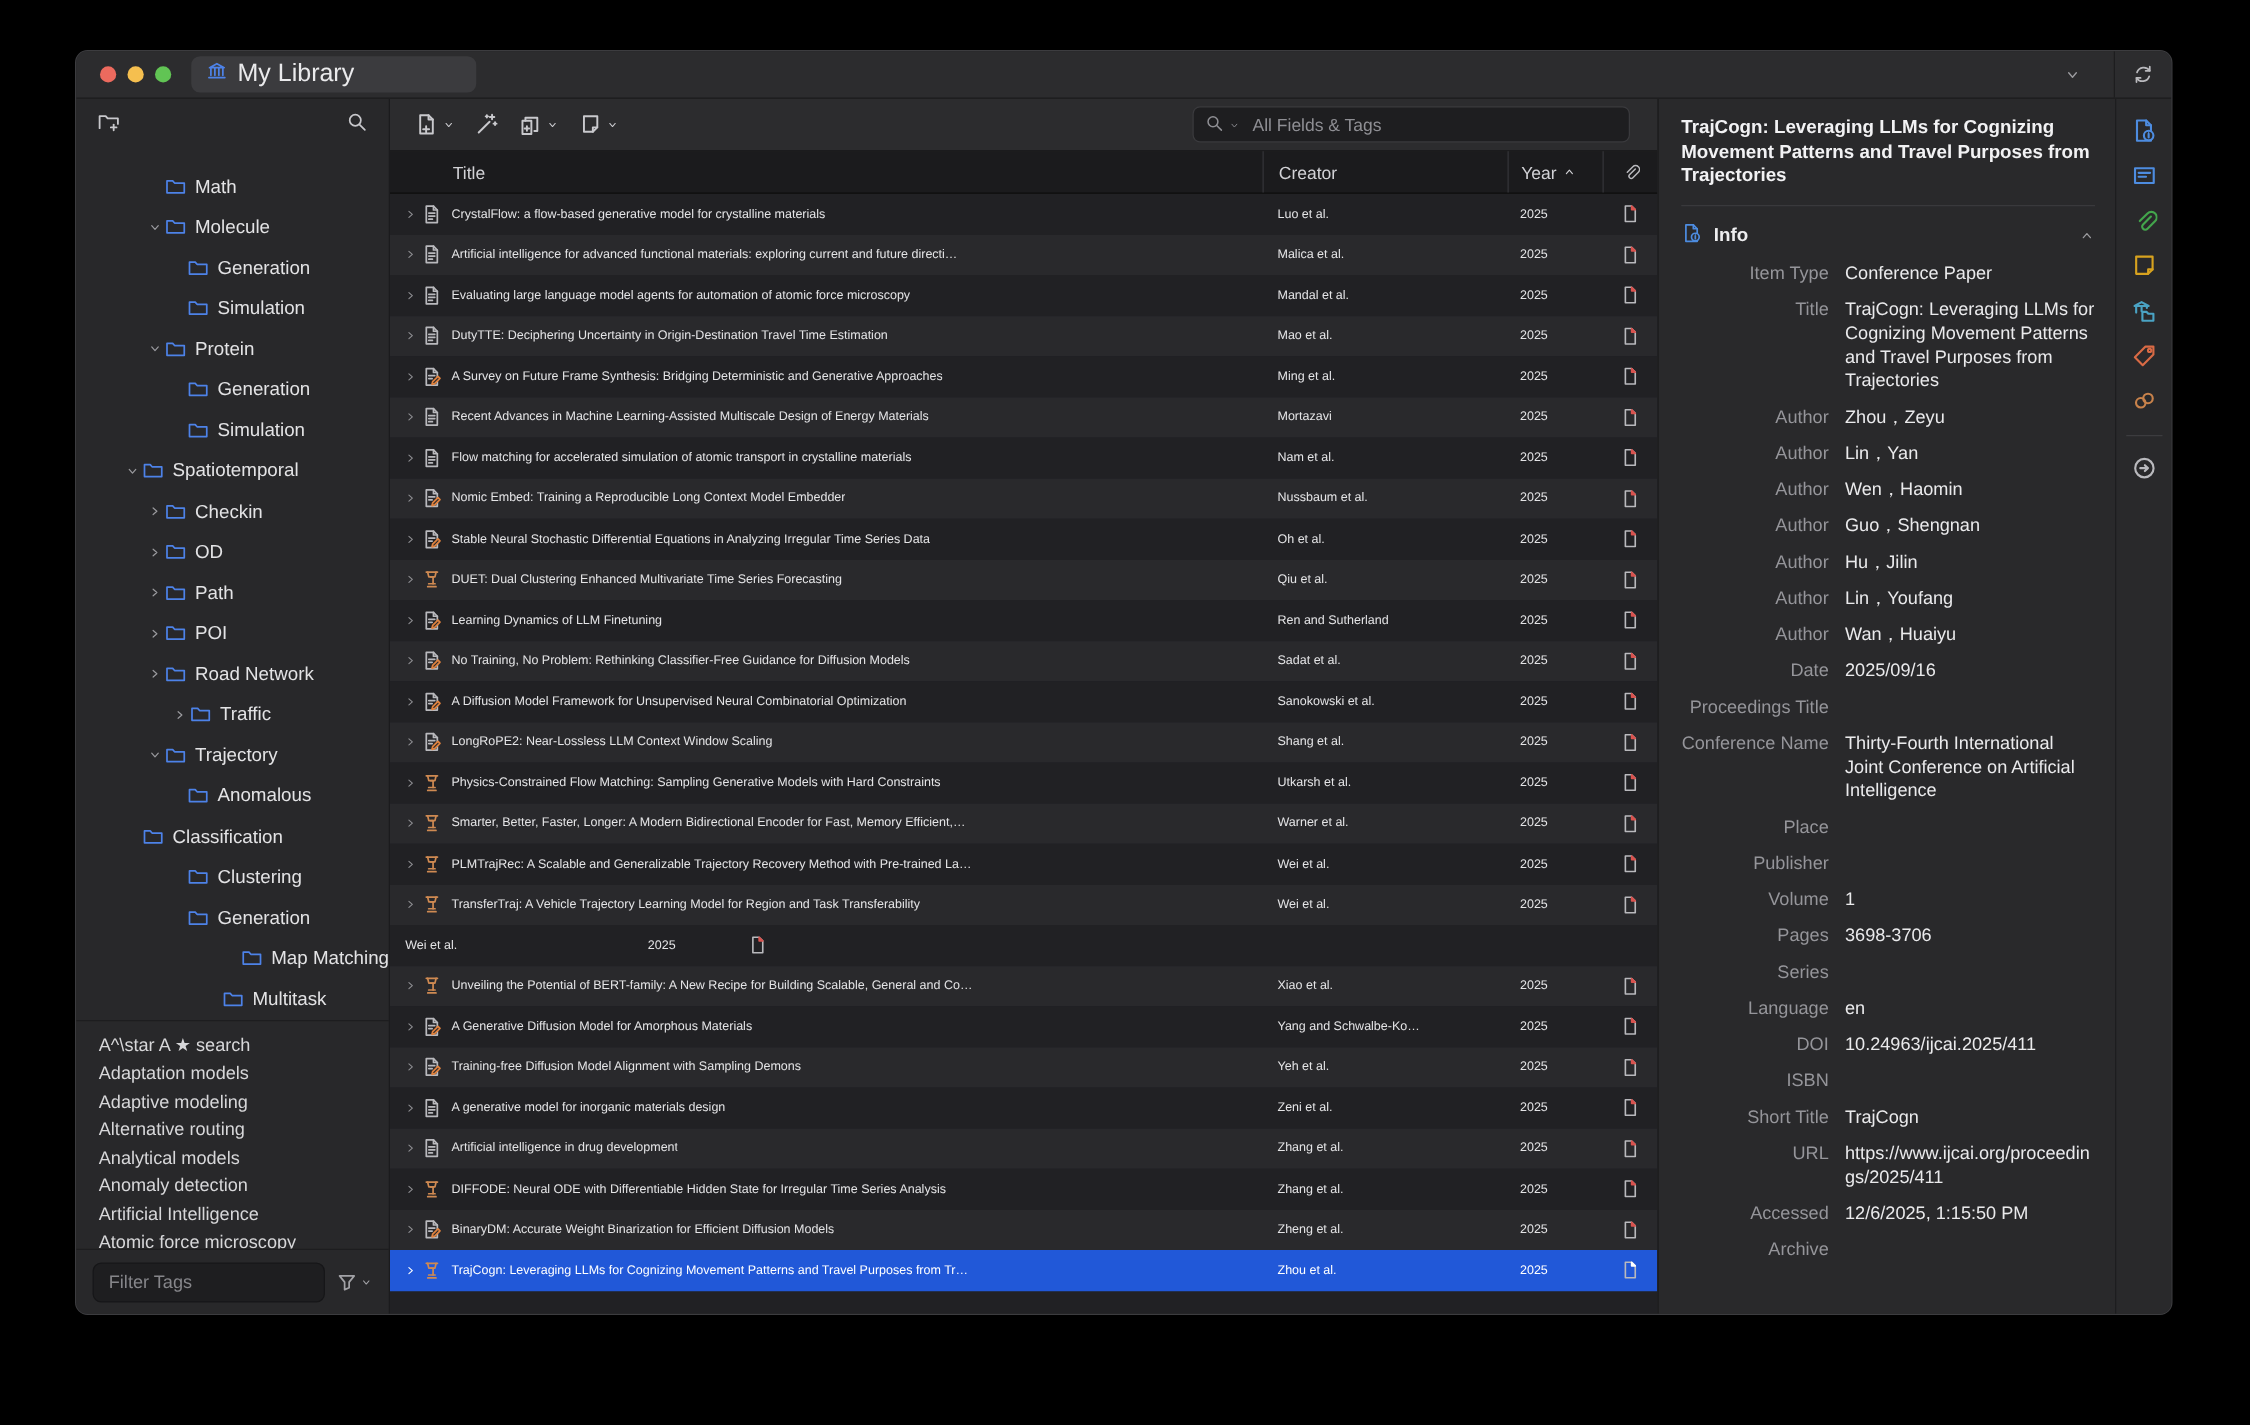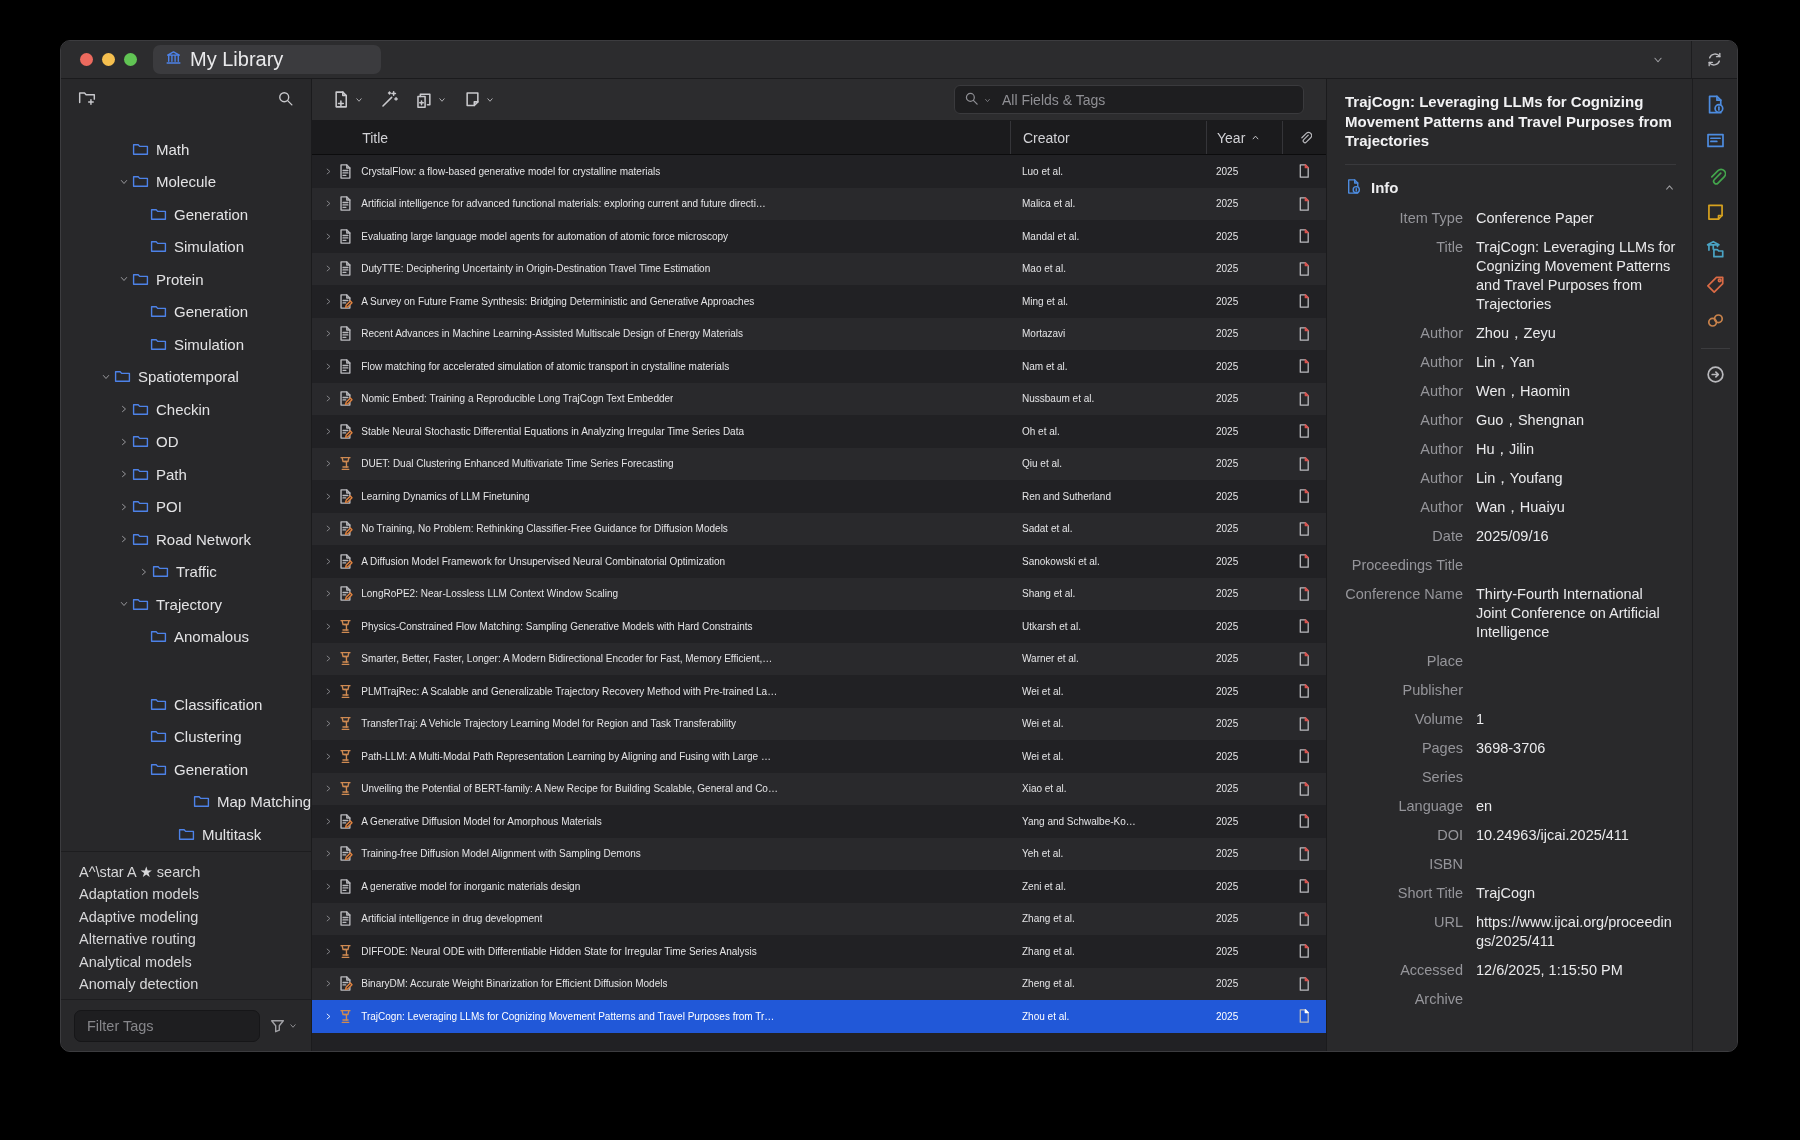--- a/index.html
+++ b/index.html
@@ -299,21 +299,21 @@
           </div>
           <div class="tree-row" style="padding-left: 72px;">
             <span class="tree-chev"></span>
             <span class="tree-folder">
               <svg width="17" height="17" viewBox="0 0 16 16" fill="none" stroke="currentColor" stroke-width="1.3" stroke-linecap="round" stroke-linejoin="round">
                 <path d="M1.5 12.5v-9h4.3l1.4 1.6h7.3v7.4z"></path>
               </svg>
             </span>
             <span class="tree-label">Anomalous</span>
           </div>
-          <div class="tree-row" style="padding-left: 72px; margin-top: 35px;">
+          <div class="tree-row" style="padding-left: 36px;">
             <span class="tree-chev"></span>
             <span class="tree-folder">
               <svg width="17" height="17" viewBox="0 0 16 16" fill="none" stroke="currentColor" stroke-width="1.3" stroke-linecap="round" stroke-linejoin="round">
                 <path d="M1.5 12.5v-9h4.3l1.4 1.6h7.3v7.4z"></path>
               </svg>
             </span>
             <span class="tree-label">Classification</span>
           </div>
           <div class="tree-row" style="padding-left: 72px;">
             <span class="tree-chev"></span>
@@ -631,21 +631,21 @@
                 </svg>
               </span>
        <span class="type-icon">
                 <svg width="17" height="17" viewBox="0 0 16 16" fill="none" style="color:#b9b9bd" stroke="currentColor" stroke-width="1.3" stroke-linecap="round" stroke-linejoin="round">
                   <path d="M3.8 1.8h5.4l2.9 2.9v9.5H3.8z"></path>
                   <path d="M9.2 1.8v2.9h2.9"></path>
                   <path d="M5.7 7h4.5M5.7 9.3h2.5"></path>
                   <path d="M12.6 7.6l1.5 1.5-4 4-2 .5.5-2z" stroke="#e0823f" fill="#29292b"></path>
                 </svg>
               </span>
-       <span class="t-text">Nomic Embed: Training a Reproducible Long TrajCogn Text Embedder</span>
+       <span class="t-text">Nomic Embed: Training a Reproducible Long Context Model Embedder</span>
      </div>
      <div class="c-creator">Nussbaum et al.</div>
      <div class="c-year">2025</div>
      <div class="c-attach">
               <svg width="16" height="16" viewBox="0 0 16 16" fill="none" style="color:#b9b9bd" stroke="currentColor" stroke-width="1.3" stroke-linecap="round" stroke-linejoin="round">
                 <path d="M4.3 1.8h5l2.9 2.9v9.5H4.3z"></path>
                 <path d="M9.3 1.8l2.9 2.9h-2.9z" fill="#d9534f" stroke="#d9534f"></path>
               </svg>
             </div>
           </div>
@@ -908,37 +908,20 @@
      <div class="c-creator">Wei et al.</div>
      <div class="c-year">2025</div>
      <div class="c-attach">
               <svg width="16" height="16" viewBox="0 0 16 16" fill="none" style="color:#b9b9bd" stroke="currentColor" stroke-width="1.3" stroke-linecap="round" stroke-linejoin="round">
                 <path d="M4.3 1.8h5l2.9 2.9v9.5H4.3z"></path>
                 <path d="M9.3 1.8l2.9 2.9h-2.9z" fill="#d9534f" stroke="#d9534f"></path>
               </svg>
             </div>
           </div>
           <div class="item-row even">
-            <div class="c-title">
-       <span class="row-chev">
-                <svg width="11" height="11" viewBox="0 0 16 16" fill="none" stroke="currentColor" stroke-width="1.3" stroke-linecap="round" stroke-linejoin="round">
-                  <path d="M6 4.5L10 8l-4 3.5"></path>
-                </svg>
-              </span>
-       <span class="type-icon">
-                <svg width="17" height="17" viewBox="0 0 16 16" fill="none" style="color:#cf8a52" stroke="currentColor" stroke-width="1.3" stroke-linecap="round" stroke-linejoin="round">
-                  <path d="M3.8 2.5h8.4"></path>
-                  <path d="M4.8 2.5l.9 3.6h4.6l.9-3.6"></path>
-                  <path d="M7.1 6.1h1.8v5.2"></path>
-                  <path d="M4.9 13.5h6.2"></path>
-                  <path d="M5.6 11.3h4.8"></path>
-                </svg>
-              </span>
-       <span class="t-text">Path-LLM: A Multi-Modal Path Representation Learning by Aligning and Fusing with Large …</span>
-     </div>
      <div class="c-creator">Wei et al.</div>
      <div class="c-year">2025</div>
      <div class="c-attach">
               <svg width="16" height="16" viewBox="0 0 16 16" fill="none" style="color:#b9b9bd" stroke="currentColor" stroke-width="1.3" stroke-linecap="round" stroke-linejoin="round">
                 <path d="M4.3 1.8h5l2.9 2.9v9.5H4.3z"></path>
                 <path d="M9.3 1.8l2.9 2.9h-2.9z" fill="#d9534f" stroke="#d9534f"></path>
               </svg>
             </div>
           </div>
           <div class="item-row odd">

